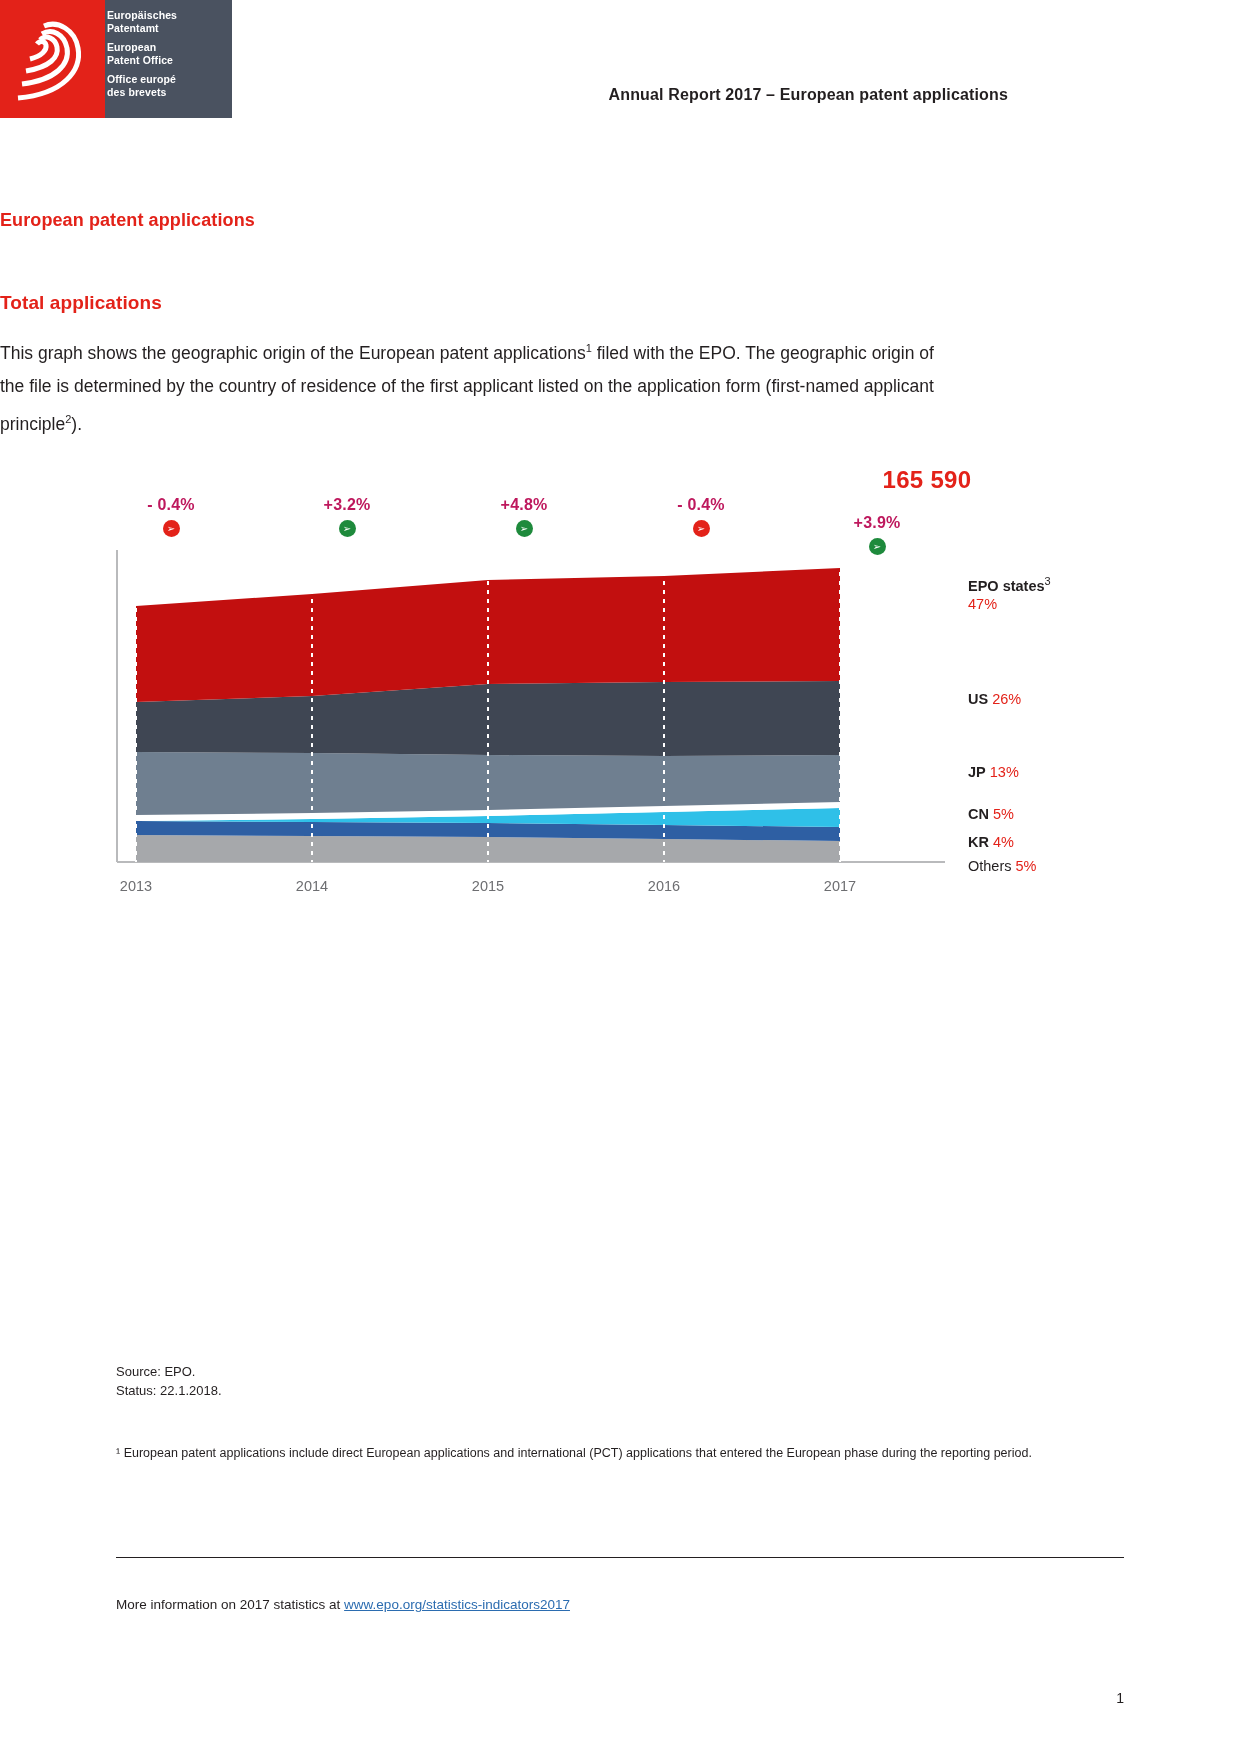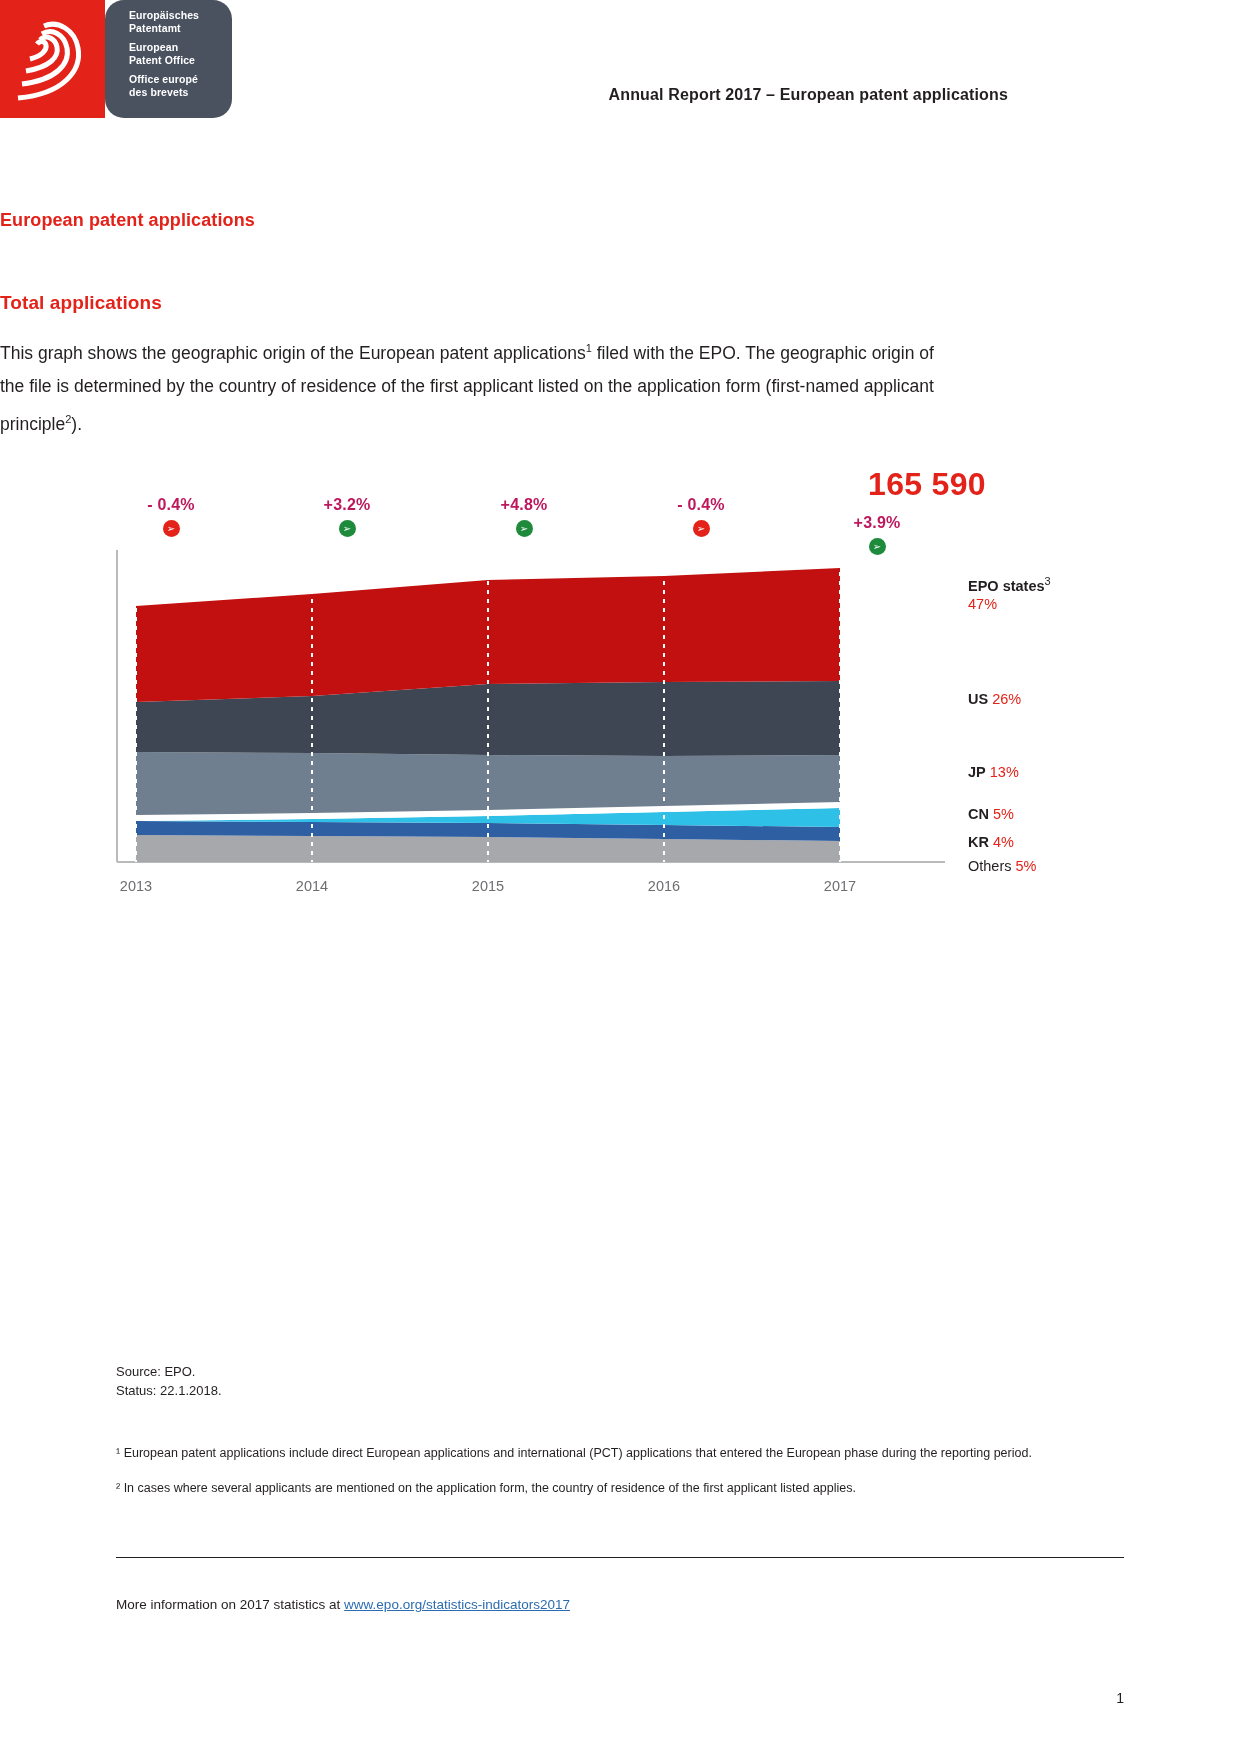--- a/index.html
+++ b/index.html
@@ -39,23 +39,22 @@
   .logo-swirl {
     position: absolute;
     left: 12px;
     top: 14px;
   }
   .logo-grey {
     width: 127px;
     height: 118px;
     background: #4a5260;
     color: #ffffff;
-    padding: 9px 0 0 24px;
+    padding: 9px 0 0 2px;
     box-sizing: border-box;
-    border-radius: 19px;
   }
   .logo-grey div {
     font-size: 10.5px;
     font-weight: bold;
     line-height: 12.5px;
     letter-spacing: 0.1px;
   }
   .logo-grey .grp {
     margin-bottom: 7px;
   }
@@ -140,21 +139,21 @@
   }
   .arrow.up { background: #1e8a3c; }
   .arrow.down { background: #e32219; }
 
   .total-value {
     position: absolute;
     top: -24px;
     left: 726px;
     width: 170px;
     text-align: center;
-    font-size: 32px;
+    font-size: 24px;
     font-weight: bold;
     color: #e32219;
     letter-spacing: 0.3px;
   }
 
   .plot {
     position: absolute;
     top: 60px;
     left: 0;
     width: 940px;
@@ -369,21 +368,20 @@
   </div>
 </div>
 
 <div class="source">
   <div>Source: EPO.</div>
   <div>Status: 22.1.2018.</div>
 </div>
 
 <div class="footnotes">
   <p>¹ European patent applications include direct European applications and international (PCT) applications that entered the European phase during the reporting period.</p>
-  <p>² In cases where several applicants are mentioned on the application form, the country of residence of the first applicant listed applies.</p>
 </div>
 
 <div class="rule"></div>
 
 <div class="more-info">
   <span>More information on 2017 statistics at </span><a href="#">www.epo.org/statistics-indicators2017</a>
 </div>
 
 <div class="page-num">1</div>
 

